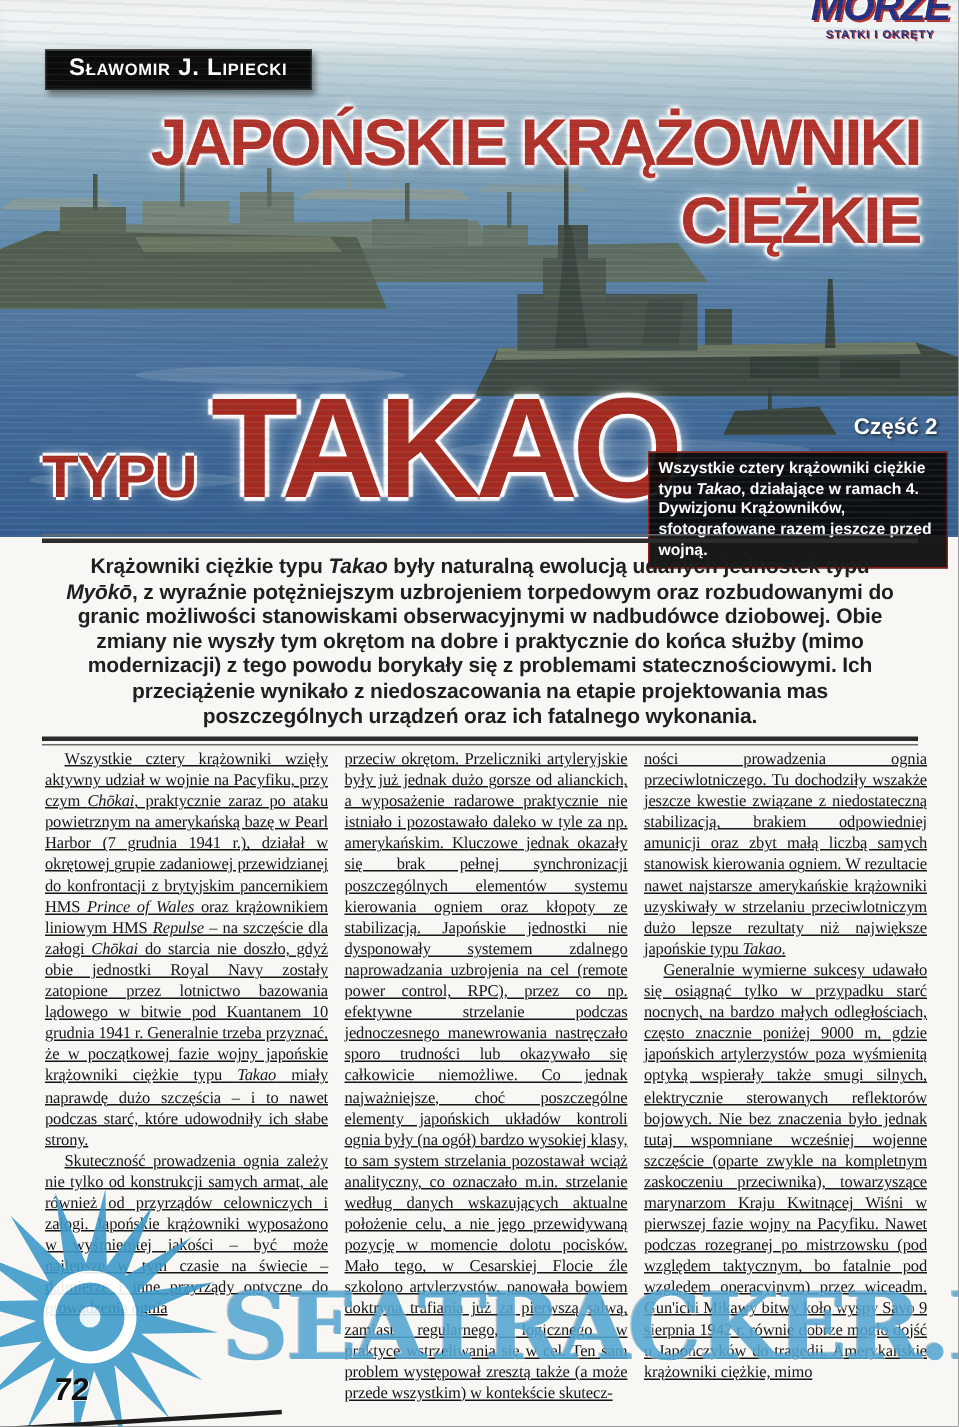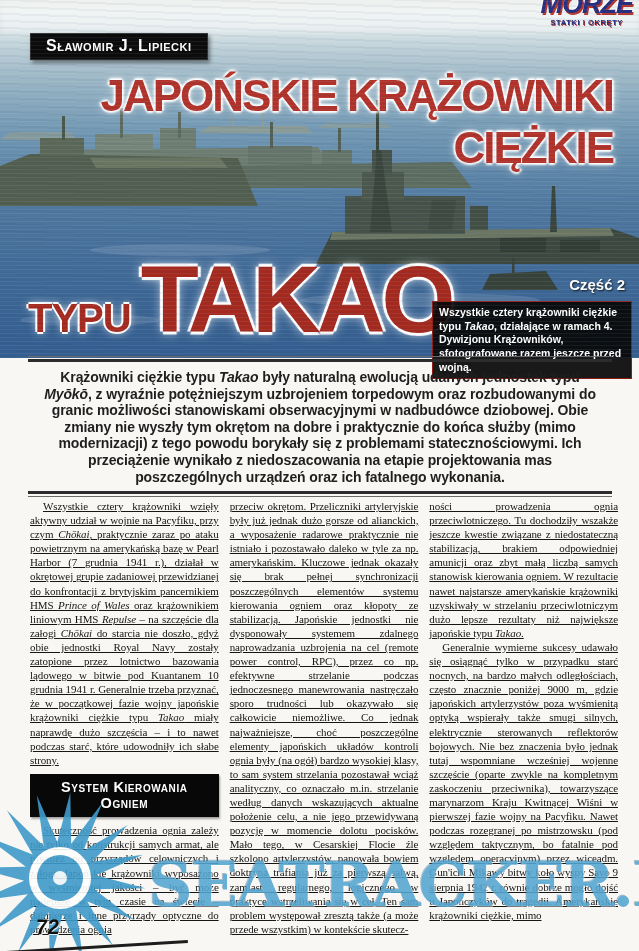--- a/index.html
+++ b/index.html
@@ -248,21 +248,20 @@
     <div class="rule-thick"></div>
     <div class="lead-text">Krążowniki ciężkie typu <i>Takao</i> były naturalną ewolucją udanych jednostek typu <i>Myōkō</i>, z wyraźnie potężniejszym uzbrojeniem torpedowym oraz rozbudowanymi do granic możliwości stanowiskami obserwacyjnymi w nadbudówce dziobowej. Obie zmiany nie wyszły tym okrętom na dobre i praktycznie do końca służby (mimo modernizacji) z tego powodu borykały się z problemami statecznościowymi. Ich przeciążenie wynikało z niedoszacowania na etapie projektowania mas poszczególnych urządzeń oraz ich fatalnego wykonania.</div>
     <div class="rule-thick"></div>
     <div class="rule-gap"></div>
     <div class="rule-thin"></div>
   </div>
 
   <div class="cols">
     <div class="col">
       <p class="ind">Wszystkie cztery krążowniki wzięły aktywny udział w wojnie na Pacyfiku, przy czym <i>Chōkai</i>, praktycznie zaraz po ataku powietrznym na amerykańską bazę w Pearl Harbor (7 grudnia 1941 r.), działał w okrętowej grupie zadaniowej przewidzianej do konfrontacji z brytyjskim pancernikiem HMS <i>Prince of Wales</i> oraz krążownikiem liniowym HMS <i>Repulse</i> – na szczęście dla załogi <i>Chōkai</i> do starcia nie doszło, gdyż obie jednostki Royal Navy zostały zatopione przez lotnictwo bazowania lądowego w bitwie pod Kuantanem 10 grudnia 1941 r. Generalnie trzeba przyznać, że w początkowej fazie wojny japońskie krążowniki ciężkie typu <i>Takao</i> miały naprawdę dużo szczęścia – i to nawet podczas starć, które udowodniły ich słabe strony.</p>
-      <div class="section-box">System Kierowania Ogniem</div>
       <p class="ind">Skuteczność prowadzenia ognia zależy nie tylko od konstrukcji samych armat, ale również od przyrządów celowniczych i załogi. Japońskie krążowniki wyposażono w wyśmienitej jakości – być może najlepsze w tym czasie na świecie – dalmierze i inne przyrządy optyczne do prowadzenia ognia</p>
     </div>
     <div class="col">
       <p>przeciw okrętom. Przeliczniki artyleryjskie były już jednak dużo gorsze od alianckich, a wyposażenie radarowe praktycznie nie istniało i pozostawało daleko w tyle za np. amerykańskim. Kluczowe jednak okazały się brak pełnej synchronizacji poszczególnych elementów systemu kierowania ogniem oraz kłopoty ze stabilizacją. Japońskie jednostki nie dysponowały systemem zdalnego naprowadzania uzbrojenia na cel (remote power control, RPC), przez co np. efektywne strzelanie podczas jednoczesnego manewrowania nastręczało sporo trudności lub okazywało się całkowicie niemożliwe. Co jednak najważniejsze, choć poszczególne elementy japońskich układów kontroli ognia były (na ogół) bardzo wysokiej klasy, to sam system strzelania pozostawał wciąż analityczny, co oznaczało m.in. strzelanie według danych wskazujących aktualne położenie celu, a nie jego przewidywaną pozycję w momencie dolotu pocisków. Mało tego, w Cesarskiej Flocie źle szkolono artylerzystów, panowała bowiem doktryna trafiania już za pierwszą salwą, zamiast regularnego, logicznego w praktyce wstrzeliwania się w cel. Ten sam problem występował zresztą także (a może przede wszystkim) w kontekście skutecz-</p>
     </div>
     <div class="col">
       <p>ności prowadzenia ognia przeciwlotniczego. Tu dochodziły wszakże jeszcze kwestie związane z niedostateczną stabilizacją, brakiem odpowiedniej amunicji oraz zbyt małą liczbą samych stanowisk kierowania ogniem. W rezultacie nawet najstarsze amerykańskie krążowniki uzyskiwały w strzelaniu przeciwlotniczym dużo lepsze rezultaty niż największe japońskie typu <i>Takao</i>.</p>
       <p class="ind">Generalnie wymierne sukcesy udawało się osiągnąć tylko w przypadku starć nocnych, na bardzo małych odległościach, często znacznie poniżej 9000 m, gdzie japońskich artylerzystów poza wyśmienitą optyką wspierały także smugi silnych, elektrycznie sterowanych reflektorów bojowych. Nie bez znaczenia było jednak tutaj wspomniane wcześniej wojenne szczęście (oparte zwykle na kompletnym zaskoczeniu przeciwnika), towarzyszące marynarzom Kraju Kwitnącej Wiśni w pierwszej fazie wojny na Pacyfiku. Nawet podczas rozegranej po mistrzowsku (pod względem taktycznym, bo fatalnie pod względem operacyjnym) przez wiceadm. Gun'ichi Mikawy bitwy koło wyspy Savo 9 sierpnia 1942 r. równie dobrze mogło dojść u Japończyków do tragedii. Amerykańskie krążowniki ciężkie, mimo</p>
     </div>
   </div>

